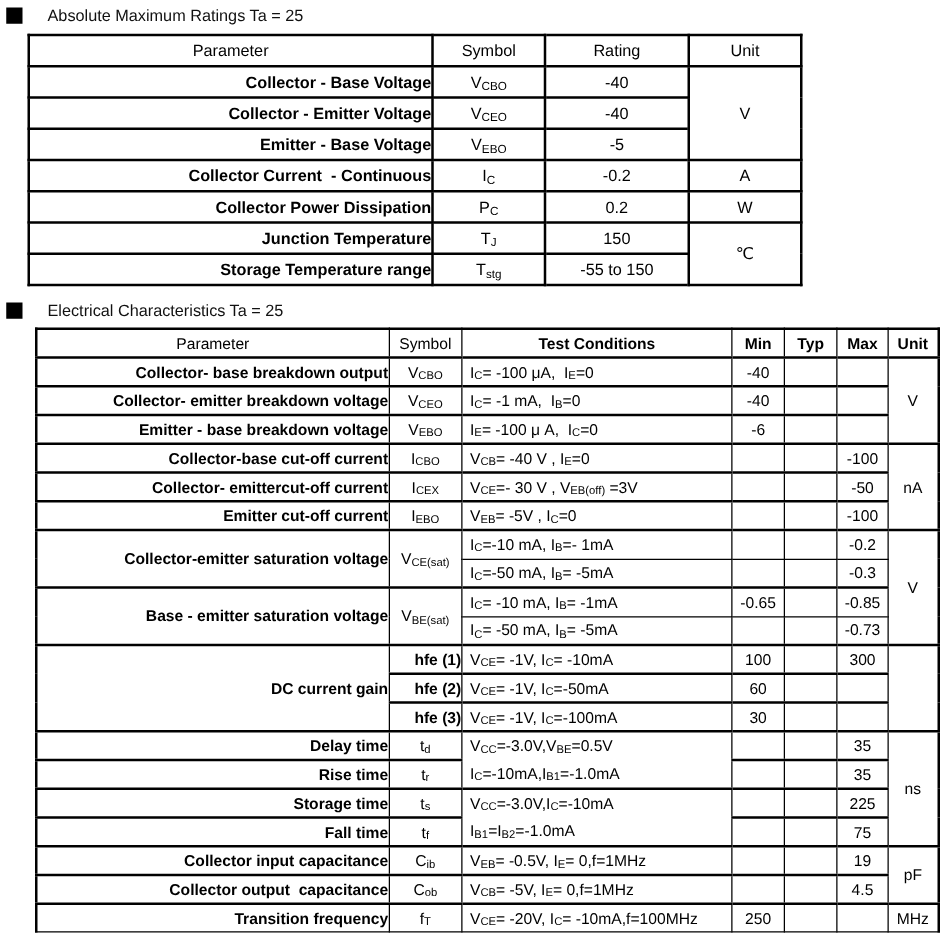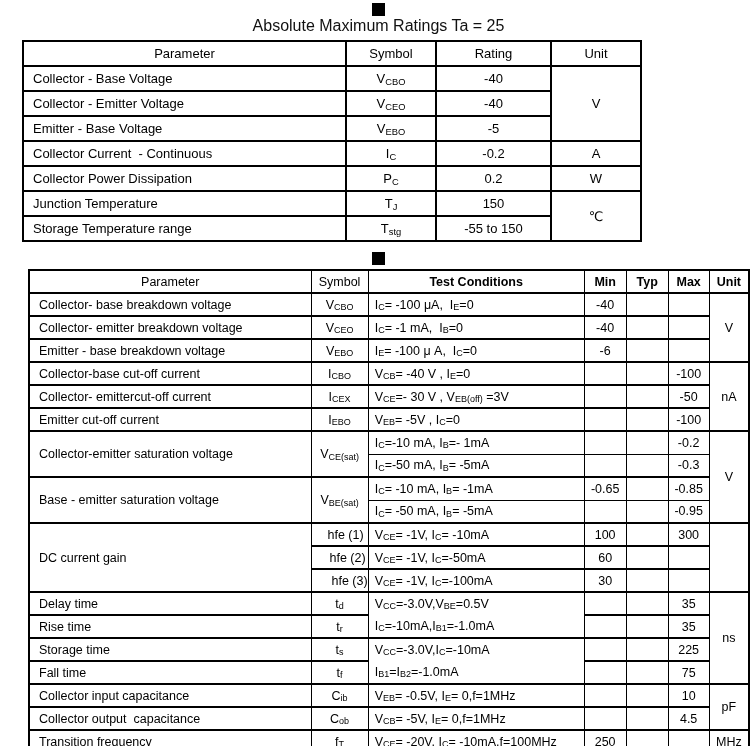--- a/index.html
+++ b/index.html
@@ -1,39 +1,39 @@
 <!DOCTYPE html>
 <html><head>
 <meta charset="utf-8">
 <style>
   html,body { margin:0; padding:0; }
   body {
     width:752px; height:746px; background:#ffffff; overflow:hidden;
     font-family:"Liberation Sans","DejaVu Sans",sans-serif; color:#000;
     -webkit-font-smoothing:antialiased;
   }
-  .sec-title { display:flex; align-items:center; gap:0; margin:3px 0 0 5px; font-size:16px; line-height:19px; color:#111;flex-direction:column; }
+  .sec-title { display:flex; align-items:center; gap:20px; margin:3px 0 0 5px; font-size:13px; line-height:19px; color:#111; }
   .bullet { width:13px; height:13px; background:#000; flex:0 0 auto; }
 
   table { border-collapse:collapse; table-layout:fixed; }
   td, th { padding:0; overflow:hidden; white-space:nowrap; font-weight:400; vertical-align:middle; }
 
   
   .amr { margin:5px 0 0 22px; border:2px solid #000; }
   .amr th, .amr td { border:2px solid #000; font-size:13px; }
   .amr tr { height:25px; }
 
   
   .ec { margin:4px 0 0 28px; border:2px solid #000; }
   .ec th, .ec td { border:1px solid #000; font-size:12.5px; }
   .ec thead th { border-bottom:2px solid #000; }
   .ec tr { height:23px; }
   .ec tr.g > td { border-top:2px solid #000; }
 
-  .l { text-align:left; padding-left:9px; }
+  .l { text-align:right; padding-left:9px;font-weight:bold; }
   .c { text-align:center; }
   .tcl { text-align:left; padding-left:6px; }
   .b { font-weight:700;margin-top:19px; }
   .small-unit { font-size:11px; }
 
   sub { font-size:72%; vertical-align:baseline; position:relative; top:0.18em; line-height:0; }
 
   td.tc-merged { vertical-align:top; padding:0;margin-left:16px; }
   .tcline { height:22px; display:flex; align-items:center; padding-left:6px; }
 </style>
@@ -98,20 +98,21 @@
     <tr>
       <td class="l">Storage Temperature range</td>
       <td class="c">T<sub>stg</sub></td>
       <td class="c">-55 to 150</td>
     </tr>
   </tbody>
 </table>
 
 <div class="sec-title" style="margin-top:10px;">
   <span class="bullet"></span>
+  <span>Electrical Characteristics Ta = 25</span>
 </div>
 
 <table class="ec">
   <colgroup>
       <col style="width:282px">
       <col style="width:57px">
       <col style="width:216px">
       <col style="width:42px">
       <col style="width:42px">
       <col style="width:41px">
@@ -123,21 +124,21 @@
       <th class="c">Symbol</th>
       <th class="c b">Test Conditions</th>
       <th class="c b">Min</th>
       <th class="c b">Typ</th>
       <th class="c b">Max</th>
       <th class="c b">Unit</th>
     </tr>
   </thead>
   <tbody>
     <tr class="g">
-      <td class="l">Collector- base breakdown voltage</td>
+      <td class="l">Collector- base breakdown output</td>
       <td class="c">V<sub>CBO</sub></td>
       <td class="tcl">I<sub>C</sub>= -100 μA,&nbsp; I<sub>E</sub>=0</td>
       <td class="c">-40</td>
       <td class="c"></td>
       <td class="c"></td>
       <td class="c" rowspan="3">V</td>
     </tr>
     <tr class="g">
       <td class="l">Collector- emitter breakdown voltage</td>
       <td class="c">V<sub>CEO</sub></td>
@@ -199,21 +200,21 @@
       <td class="c" rowspan="2">V<sub>BE(sat)</sub></td>
       <td class="tcl">I<sub>C</sub>= -10 mA, I<sub>B</sub>= -1mA</td>
       <td class="c">-0.65</td>
       <td class="c"></td>
       <td class="c">-0.85</td>
     </tr>
     <tr>
       <td class="tcl">I<sub>C</sub>= -50 mA, I<sub>B</sub>= -5mA</td>
       <td class="c"></td>
       <td class="c"></td>
-      <td class="c">-0.95</td>
+      <td class="c">-0.73</td>
     </tr>
     <tr class="g">
       <td class="l" rowspan="3">DC current gain</td>
       <td class="l" style="padding-left:16px">hfe&nbsp;(1)</td>
       <td class="tcl">V<sub>CE</sub>= -1V, I<sub>C</sub>= -10mA</td>
       <td class="c">100</td>
       <td class="c"></td>
       <td class="c">300</td>
       <td class="c" rowspan="3"></td>
     </tr>
@@ -267,21 +268,21 @@
       <td class="c"></td>
       <td class="c"></td>
       <td class="c">75</td>
     </tr>
     <tr class="g">
       <td class="l">Collector input capacitance</td>
       <td class="c">C<sub>ib</sub></td>
       <td class="tcl">V<sub>EB</sub>= -0.5V, I<sub>E</sub>= 0,f=1MHz</td>
       <td class="c"></td>
       <td class="c"></td>
-      <td class="c">10</td>
+      <td class="c">19</td>
       <td class="c" rowspan="2">pF</td>
     </tr>
     <tr class="g">
       <td class="l">Collector output&nbsp; capacitance</td>
       <td class="c">C<sub>ob</sub></td>
       <td class="tcl">V<sub>CB</sub>= -5V, I<sub>E</sub>= 0,f=1MHz</td>
       <td class="c"></td>
       <td class="c"></td>
       <td class="c">4.5</td>
     </tr>

